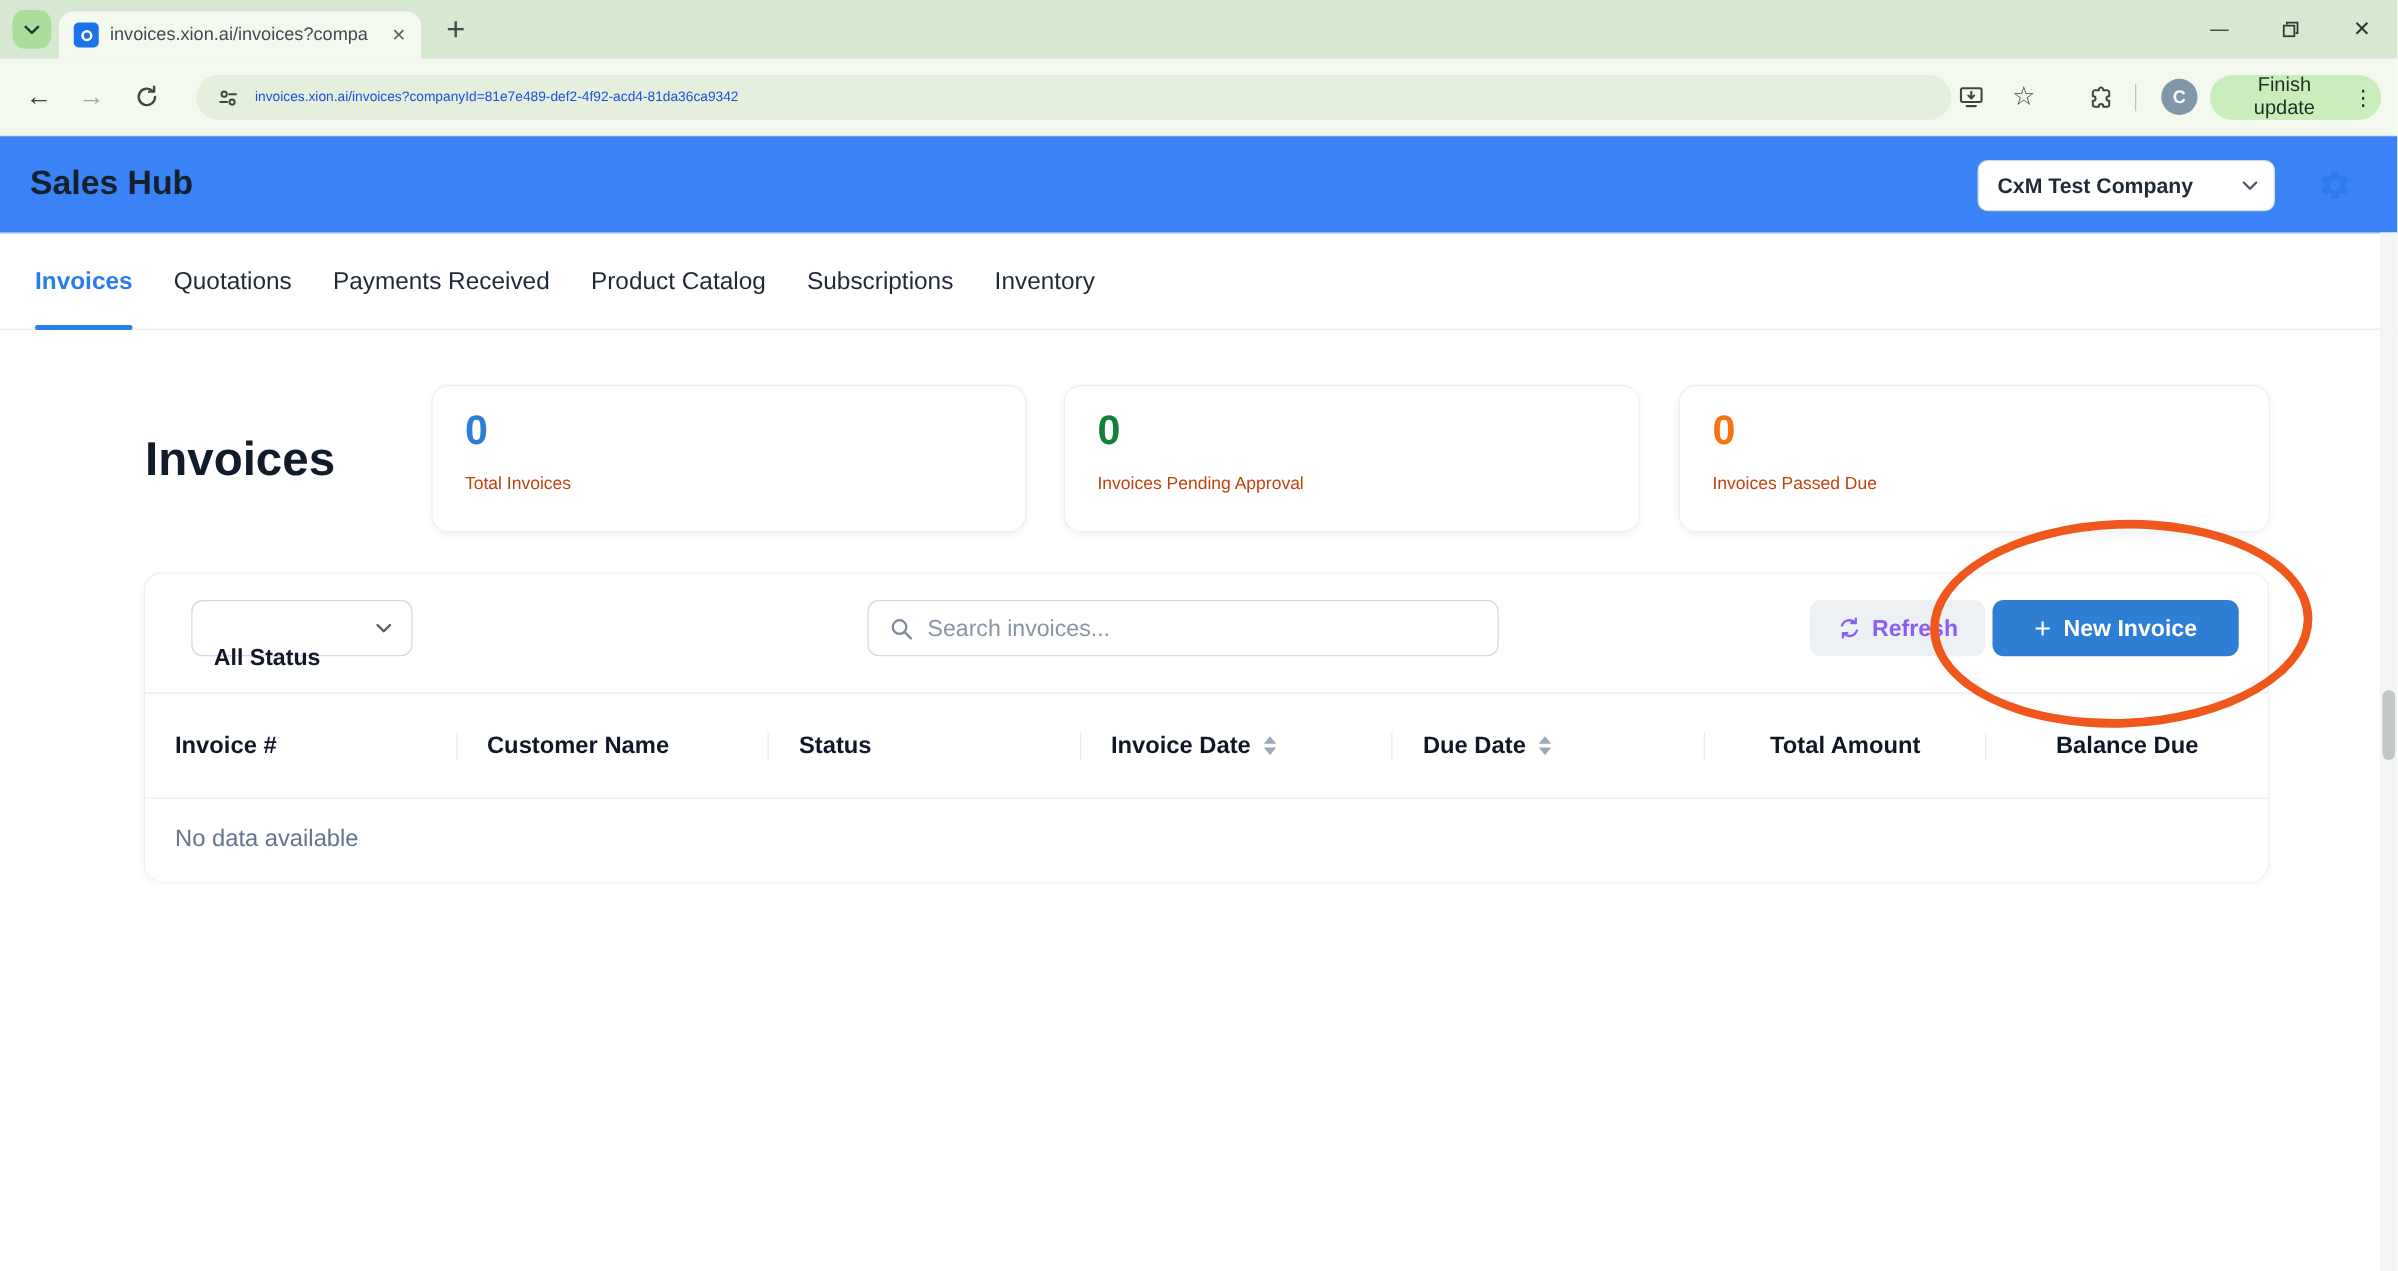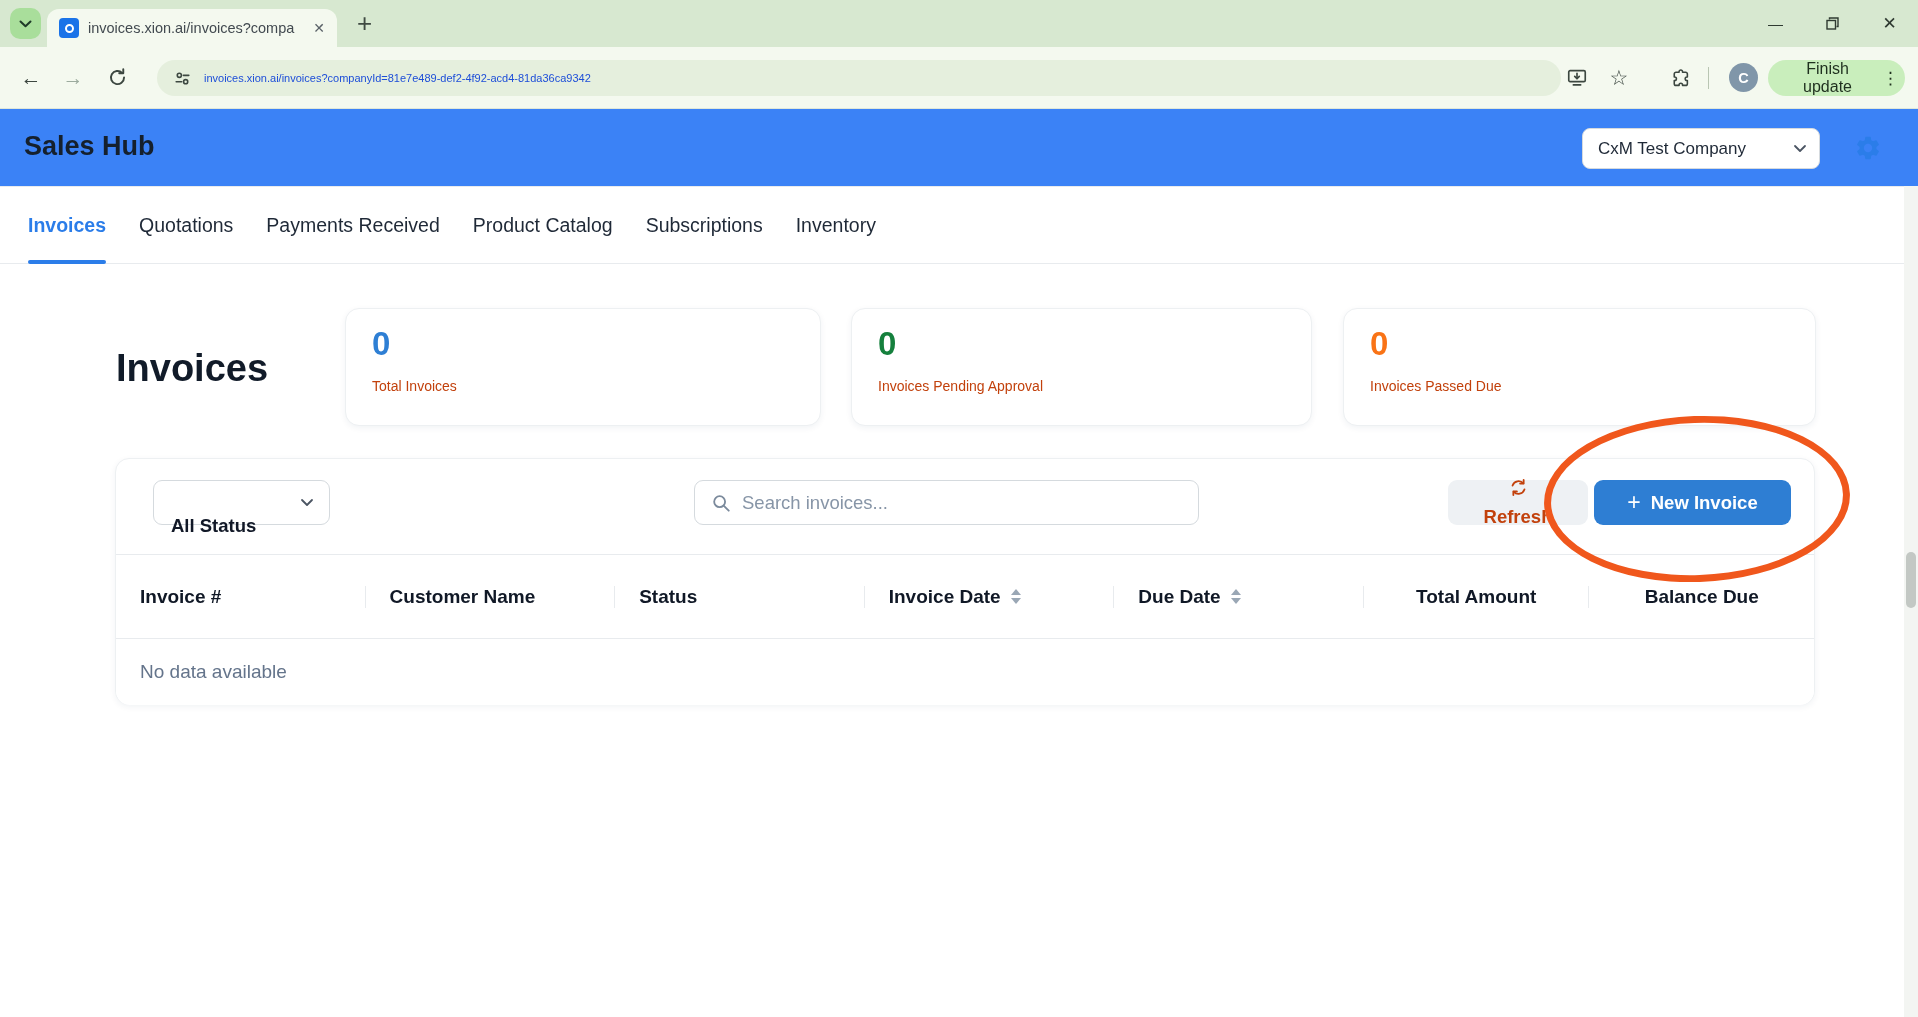--- a/index.html
+++ b/index.html
@@ -45,21 +45,21 @@
     font-size: 16px; color: #1f301e; cursor: pointer; padding: 0 6px 0 12px; font-family: inherit; }
   .pill-dots { font-size: 17px; color: #1f301e; line-height: 1; cursor: pointer; }
 
   
   .app-header { position: absolute; top: 109px; left: 0; right: 0; height: 78px; background: #3b82f6;
     border-bottom: 1px solid #e8ebee; }
   .app-title { position: absolute; left: 24px; top: 50%; transform: translateY(-54%); font-size: 27px;
     font-weight: bold; color: #15202d; }
   .company-select { position: absolute; left: 1582px; top: 19px; width: 238px; height: 41px;
     border: 1px solid #d5dade; border-radius: 8px; background: #fff; display: flex; align-items: center;
-    gap: 6px; padding: 0 12px 0 15px; cursor: pointer; }
+    gap: 6px; padding: 0 12px 0 15px; cursor: pointer; font-weight: bold; }
   .company-select .val { font-size: 17px; color: #1f2937; white-space: nowrap; overflow: hidden; flex: 1; }
   .settings-btn { position: absolute; left: 1854px; top: 24px; width: 30px; height: 30px; border: none;
     background: transparent; cursor: pointer; }
 
   
   .main-nav { position: absolute; top: 188px; left: 0; right: 0; height: 76px; background: #fff;
     border-bottom: 1px solid #e8ebee; display: flex; align-items: stretch; padding-left: 28px; gap: 33px; }
   .nav-tab { display: flex; align-items: center; font-size: 19.5px; color: #1f2937; cursor: pointer; position: relative; }
   .nav-tab.active { font-weight: bold; }
   .nav-tab .underline { display: none; }
@@ -265,21 +265,21 @@
   <div class="search-box">
     <span>
       <svg width="20" height="20" viewBox="0 0 22 22" fill="none" stroke="#7b8a9c" stroke-width="2" stroke-linecap="round">
           <circle cx="9.5" cy="9.5" r="6"></circle>
           <line x1="14.2" y1="14.2" x2="19.5" y2="19.5"></line>
         </svg>
     </span>
     <input type="text" placeholder="Search invoices..." style="">
   </div>
 
-  <button class="refresh-btn" style="color: #c2410c; flex-direction: column;">
+  <button class="refresh-btn" style="color: #8b5cf6;">
     <span>
       <svg width="19" height="19" viewBox="0 0 24 24" fill="none" stroke="currentColor" stroke-width="2.3" stroke-linecap="round" stroke-linejoin="round">
           <path d="M4.5 9.5a8 8 0 0 1 13.6-2.7"></path>
           <polyline points="18.5,2.5 18.5,7 14,7"></polyline>
           <path d="M19.5 14.5a8 8 0 0 1-13.6 2.7"></path>
           <polyline points="5.5,21.5 5.5,17 10,17"></polyline>
         </svg>
     </span>
     <span>Refresh</span>
   </button>

